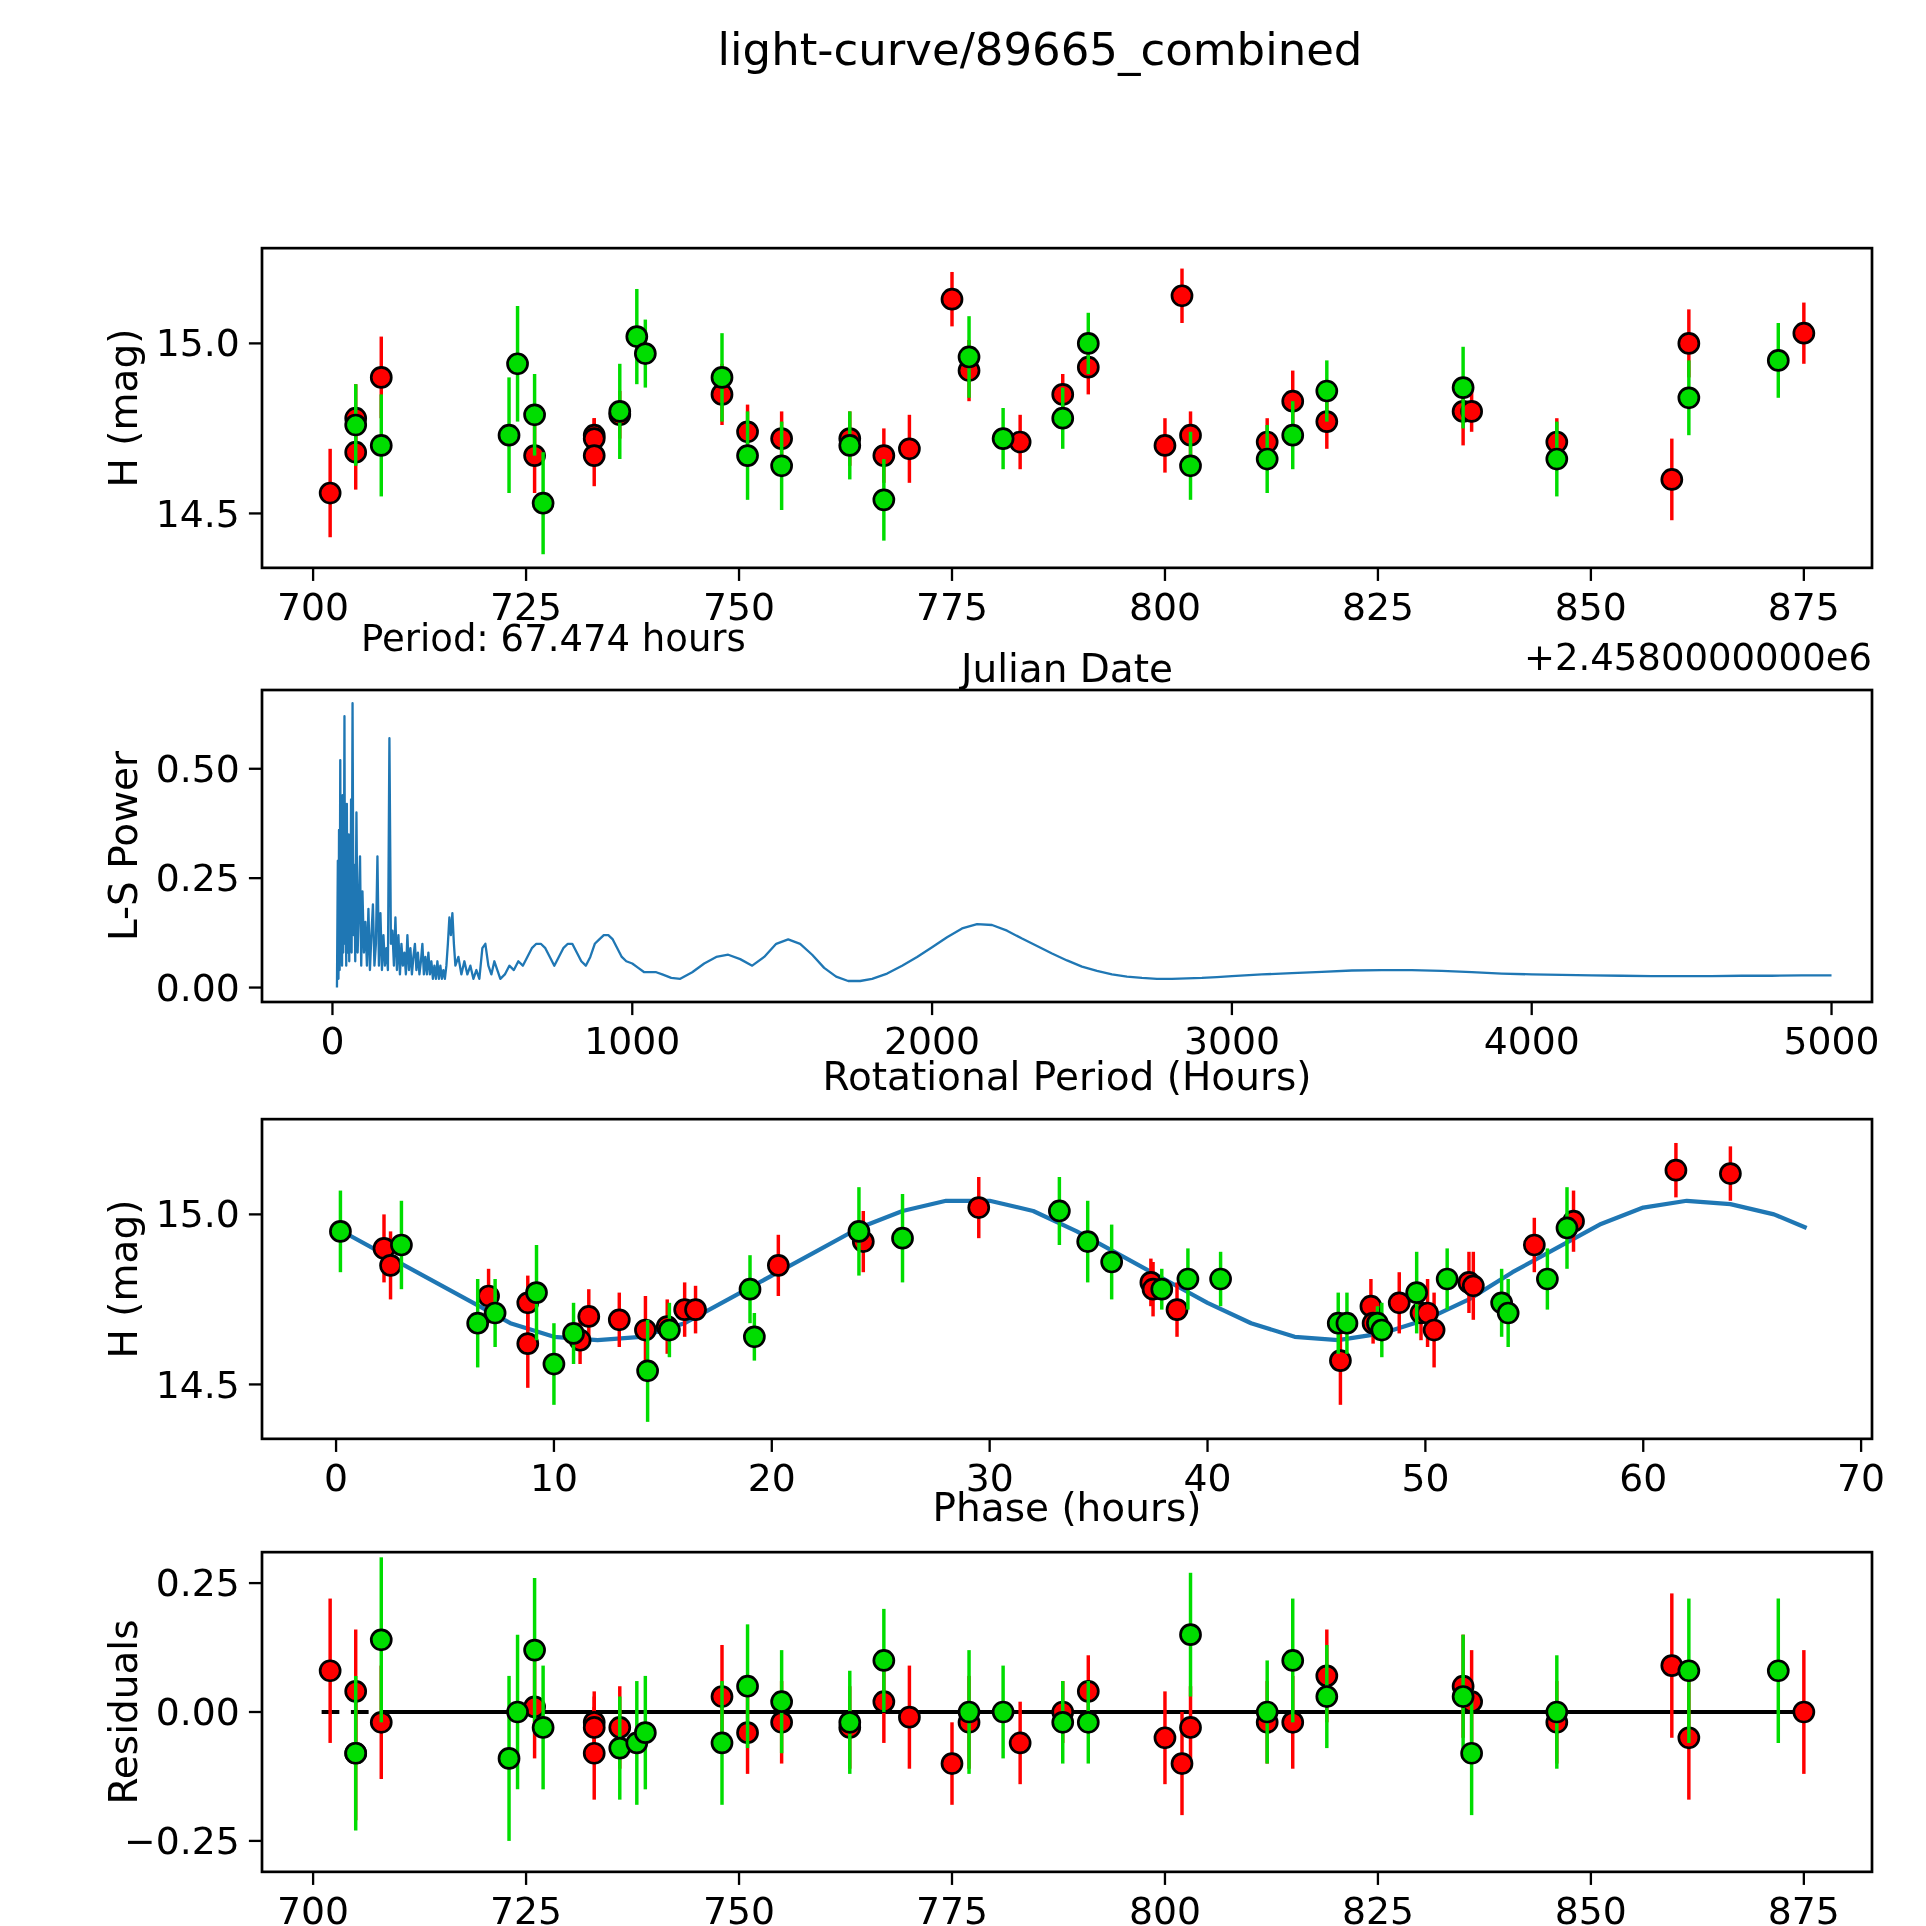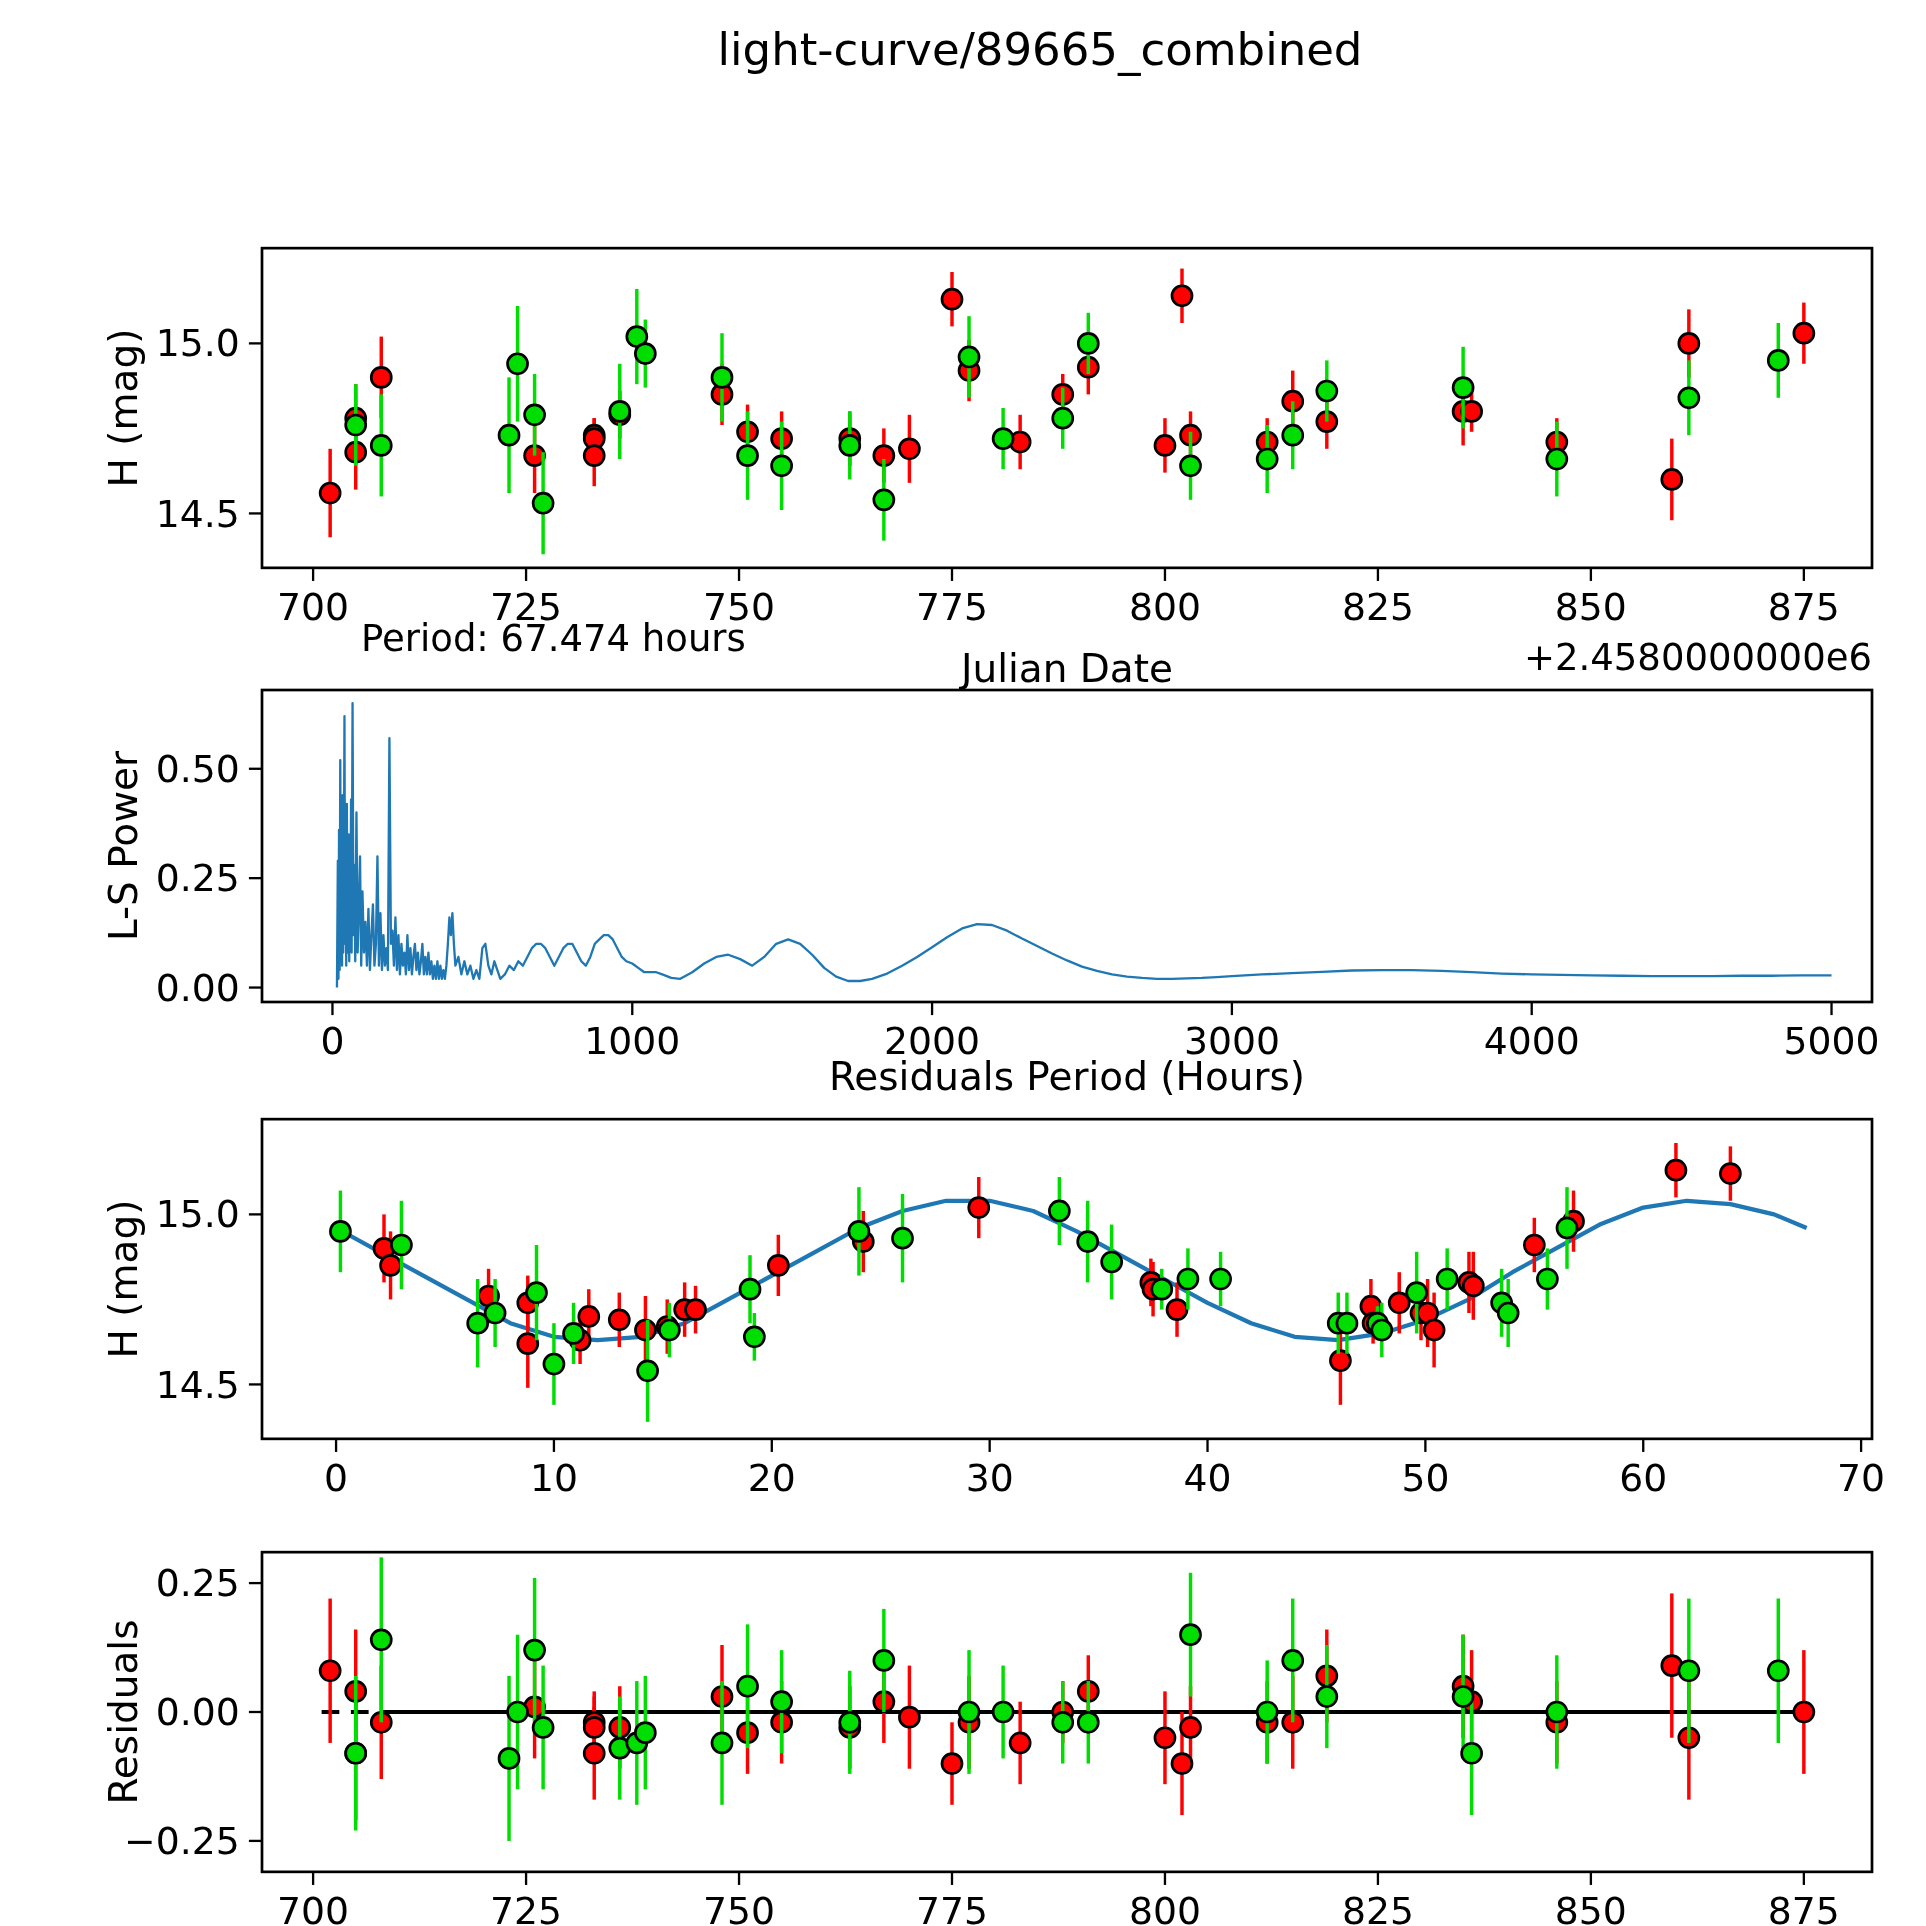--- a/index.html
+++ b/index.html
@@ -180,21 +180,21 @@
       <line x1="4074.9162011173185" x2="4074.9162011173185" y1="810" y2="844" stroke="#000" stroke-width="6"></line>
       <text x="4074.9162011173185" y="945" text-anchor="middle" class="tick">5000</text>
       <line x1="0" x2="-34" y1="772.5105189340813" y2="772.5105189340813" stroke="#000" stroke-width="6"></line>
       <text x="-58" y="806.5105189340813" text-anchor="end" class="tick">0.00</text>
       <line x1="0" x2="-34" y1="488.4992987377279" y2="488.4992987377279" stroke="#000" stroke-width="6"></line>
       <text x="-58" y="522.4992987377279" text-anchor="end" class="tick">0.25</text>
       <line x1="0" x2="-34" y1="204.48807854137442" y2="204.48807854137442" stroke="#000" stroke-width="6"></line>
       <text x="-58" y="238.48807854137442" text-anchor="end" class="tick">0.50</text>
       <rect x="0" y="0" width="4180" height="810" fill="none" stroke="#000" stroke-width="7"></rect>
     </svg>
-  <div class="axlabel-x" style="top:1054px;">Residuals Period (Hours)</div>
+  <div class="axlabel-x" style="top:1054px;">Rotational Period (Hours)</div>
 
   <div class="axlabel-y" style="left:123px;top:1279px;">H (mag)</div>
   <svg width="1610" height="320" style="left:262px;top:1119px;" viewBox="0 0 4180 830">
       <polyline points="192.3,282.6 305.4,344.4 418.6,406.2 531.7,468.0 644.8,529.8 757.9,565.1 871.1,573.9 984.2,565.1 1097.3,529.8 1210.4,468.0 1323.6,406.2 1436.7,344.4 1549.8,282.6 1662.9,238.4 1776.1,211.9 1889.2,211.9 2002.3,238.4 2115.5,291.4 2228.6,353.2 2341.7,415.0 2454.8,476.8 2568.0,529.8 2681.1,565.1 2794.2,573.9 2907.3,556.3 3020.5,521.0 3133.6,468.0 3246.7,397.3 3359.8,335.5 3473.0,273.7 3586.1,229.6 3699.2,211.9 3812.3,220.7 3925.5,247.2 4010.3,282.6" fill="none" stroke="#1f77b4" stroke-width="11" stroke-linejoin="round" stroke-linecap="butt"></polyline>
       <line x1="316.7523680649526" x2="316.7523680649526" y1="423.8297872340416" y2="247.234042553191" stroke="#ff0000" stroke-width="9"></line>
       <line x1="333.7212449255751" x2="333.7212449255751" y1="467.978723404255" y2="291.38297872340445" stroke="#ff0000" stroke-width="9"></line>
       <line x1="588.2543978349121" x2="588.2543978349121" y1="529.7872340425531" y2="388.51063829787205" stroke="#ff0000" stroke-width="9"></line>
       <line x1="690.0676589986468" x2="690.0676589986468" y1="547.4468085106379" y2="406.1702127659568" stroke="#ff0000" stroke-width="9"></line>
       <line x1="690.0676589986468" x2="690.0676589986468" y1="697.5531914893629" y2="467.978723404255" stroke="#ff0000" stroke-width="9"></line>
       <line x1="825.8186738836264" x2="825.8186738836264" y1="635.7446808510631" y2="512.1276595744669" stroke="#ff0000" stroke-width="9"></line>
@@ -327,20 +327,21 @@
       <line x1="3586.0893098782135" x2="3586.0893098782135" y1="830" y2="864" stroke="#000" stroke-width="6"></line>
       <text x="3586.0893098782135" y="965" text-anchor="middle" class="tick">60</text>
       <line x1="4151.718538565629" x2="4151.718538565629" y1="830" y2="864" stroke="#000" stroke-width="6"></line>
       <text x="4151.718538565629" y="965" text-anchor="middle" class="tick">70</text>
       <line x1="0" x2="-34" y1="688.7234042553189" y2="688.7234042553189" stroke="#000" stroke-width="6"></line>
       <text x="-58" y="722.7234042553189" text-anchor="end" class="tick">14.5</text>
       <line x1="0" x2="-34" y1="247.234042553191" y2="247.234042553191" stroke="#000" stroke-width="6"></line>
       <text x="-58" y="281.234042553191" text-anchor="end" class="tick">15.0</text>
       <rect x="0" y="0" width="4180" height="830" fill="none" stroke="#000" stroke-width="7"></rect>
     </svg>
+  <div class="axlabel-x" style="top:1485px;">Phase (hours)</div>
 
   <div class="axlabel-y" style="left:123px;top:1712px;">Residuals</div>
   <svg width="1610" height="320" style="left:262px;top:1552px;" viewBox="0 0 4180 830">
       <polyline points="154.8,415.0 331.7,415.0" fill="none" stroke="#000000" stroke-width="10" stroke-linejoin="round" stroke-linecap="butt" stroke-dasharray="46 30"></polyline>
       <polyline points="309.6,415.0 4025.2,415.0" fill="none" stroke="#000000" stroke-width="10" stroke-linejoin="round" stroke-linecap="butt"></polyline>
       <line x1="176.9312169312169" x2="176.9312169312169" y1="495.3225806451613" y2="120.48387096774195" stroke="#ff0000" stroke-width="9"></line>
       <line x1="243.28042328042326" x2="243.28042328042326" y1="522.0967741935483" y2="200.8064516129033" stroke="#ff0000" stroke-width="9"></line>
       <line x1="243.28042328042326" x2="243.28042328042326" y1="696.1290322580645" y2="348.0645161290323" stroke="#ff0000" stroke-width="9"></line>
       <line x1="309.6296296296296" x2="309.6296296296296" y1="589.0322580645161" y2="294.51612903225794" stroke="#ff0000" stroke-width="9"></line>
       <line x1="707.7248677248676" x2="707.7248677248676" y1="535.483870967742" y2="267.741935483871" stroke="#ff0000" stroke-width="9"></line>

